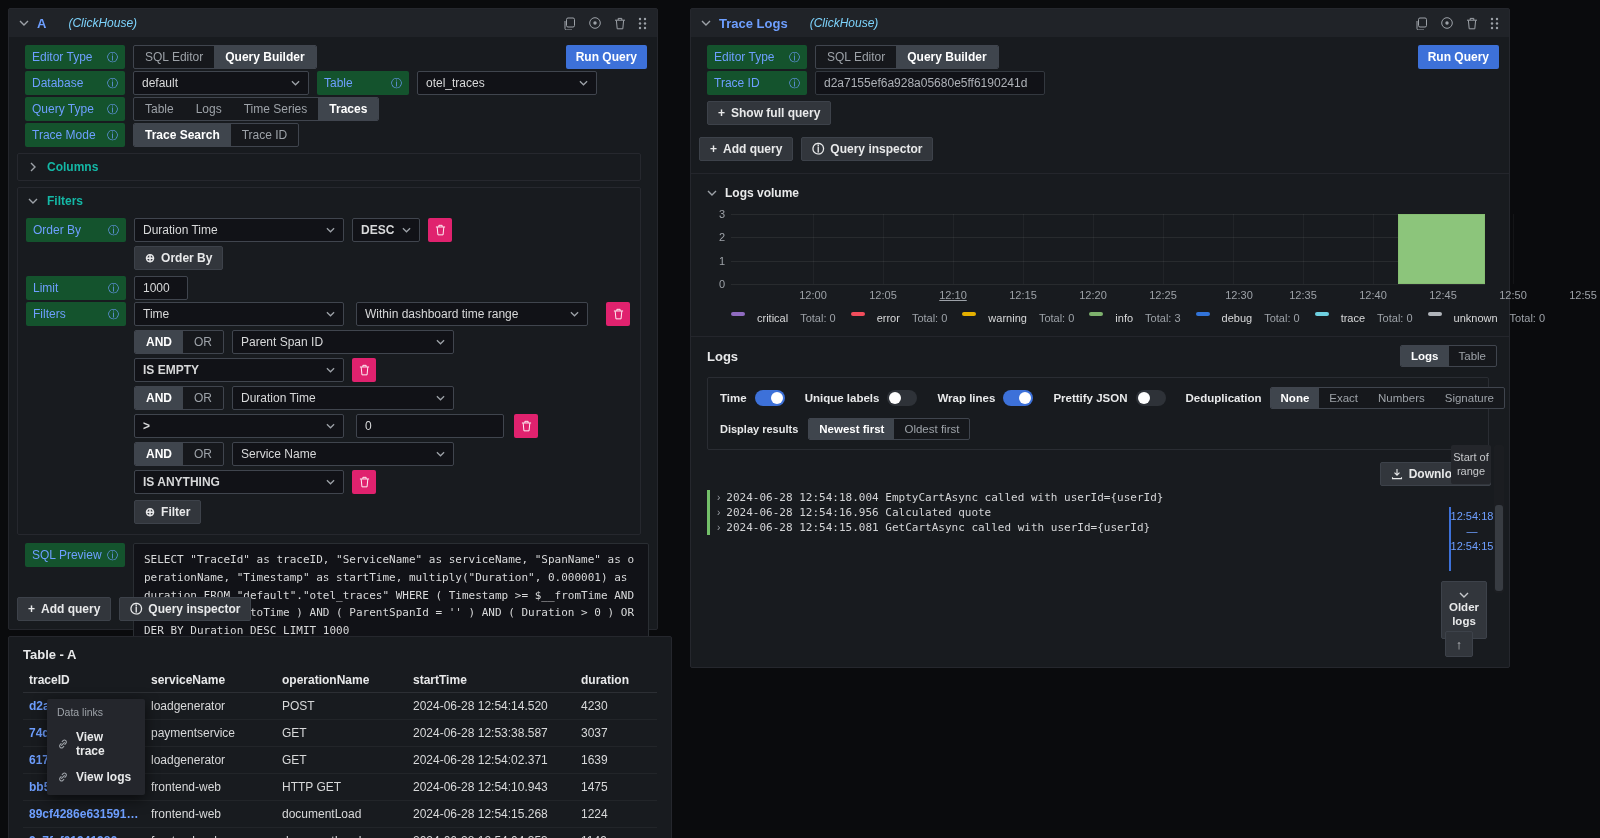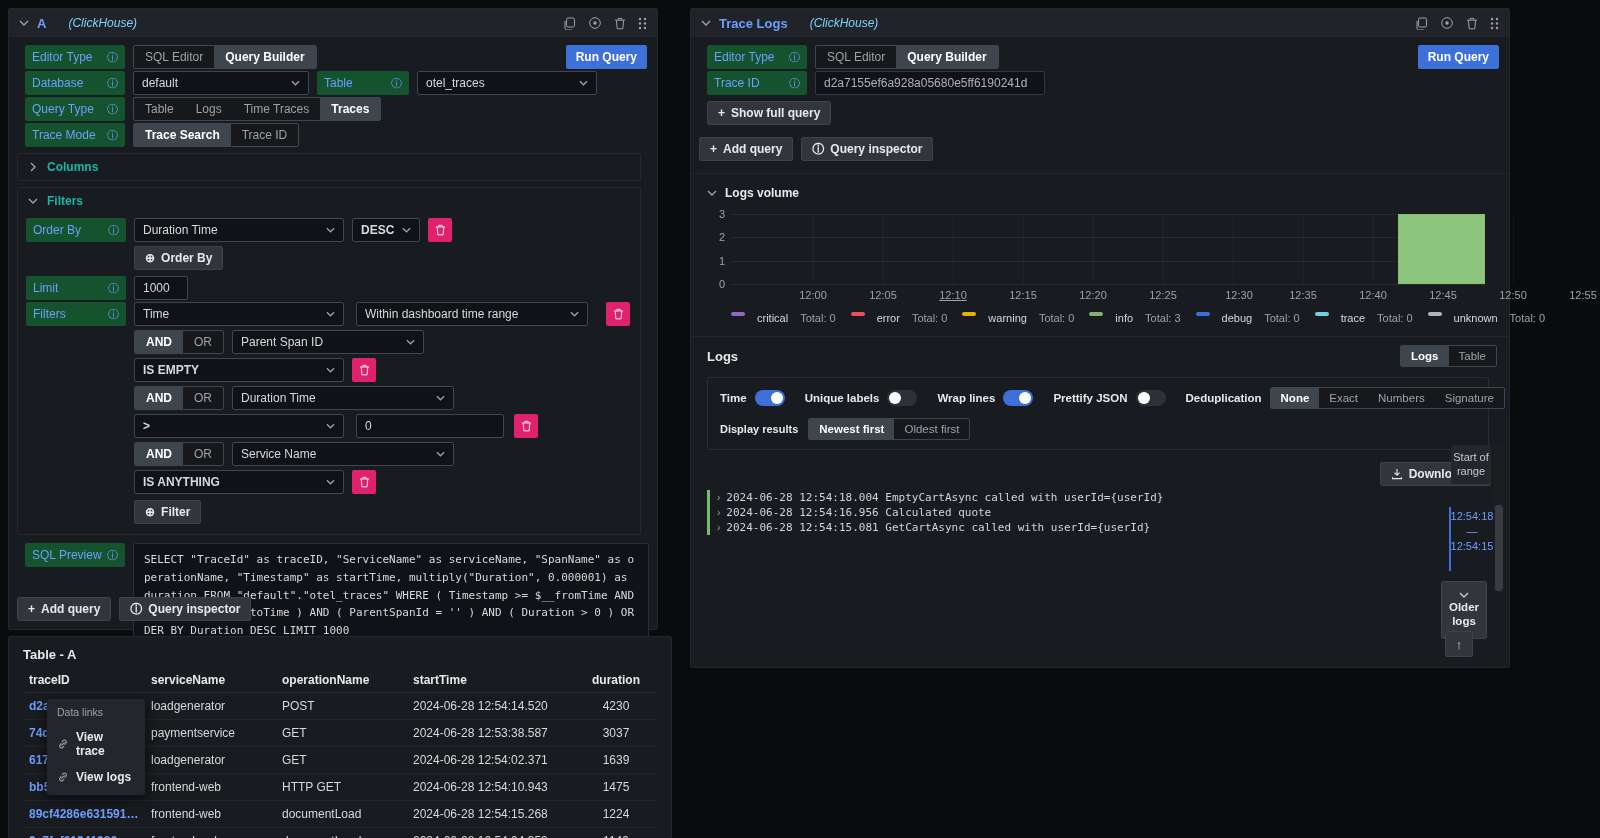--- a/index.html
+++ b/index.html
@@ -41,21 +41,21 @@
   .mono{font-family:"DejaVu Sans Mono",monospace;}
   .sql-box{flex:1;background:#111217;border:1px solid #2A2E33;border-radius:2px;padding:7px 10px;
     font-size:11px;line-height:1.62;color:#D8D9DA;white-space:pre-wrap;word-break:break-all;}
   .footer-btns{position:absolute;left:8px;bottom:8px;display:flex;gap:8px;}
   
   .tbl-title{font-size:13px;font-weight:700;color:#E8E9EA;padding:10px 0 6px 6px;}
   table.res{border-collapse:collapse;width:calc(100% - 12px);margin-left:6px;table-layout:fixed;}
   table.res th{font-size:12px;color:#E8E9EA;text-align:left;font-weight:700;padding:5px 6px;border-bottom:1px solid #2C2F34;}
   table.res td{font-size:12px;color:#D8D9DA;padding:6px 6px;border-bottom:1px solid #222529;
     white-space:nowrap;overflow:hidden;text-overflow:ellipsis;}
-  table.res .num{text-align:center;}
+  table.res .num{text-align:left;}
   table.res td.tid{color:#6E9FFF;font-weight:600;}
   .ctx-menu{position:absolute;left:38px;top:62px;width:98px;background:#24262C;border-radius:2px;
     box-shadow:0 4px 14px rgba(0,0,0,.6);padding:5px 0;z-index:5;}
   .ctx-title{font-size:10.5px;color:#9DA2A8;padding:2px 10px 6px 10px;}
   .ctx-item{display:flex;align-items:center;gap:7px;color:#E8E9EA;font-size:12px;font-weight:600;
     padding:6px 10px;}
   .ctx-item svg{color:#9DA2A8;}
   
   .divider{height:1px;background:#24262C;margin:12px -8px 0 -16px;}
   .lv-head{height:26px;display:flex;align-items:center;gap:8px;font-size:12px;font-weight:700;color:#E8E9EA;margin-top:6px;}
@@ -184,21 +184,21 @@
         </span>
     </div>
     <div class="row">
       <span class="chip">
           <span>Query Type</span>
           <span class="i">ⓘ</span>
         </span>
       <span class="seg">
         <span>Table</span>
         <span>Logs</span>
-        <span>Time Traces</span>
+        <span>Time Series</span>
         <span class="active">Traces</span>
       </span>
     </div>
     <div class="row">
       <span class="chip">
           <span>Trace Mode</span>
           <span class="i">ⓘ</span>
         </span>
       <span class="seg">
         <span class="active">Trace Search</span>
@@ -292,21 +292,21 @@
               <svg width="11" height="12" viewBox="0 0 12 13">
                 <path d="M1 3.2h10M4.2 3V1.4h3.6V3M2.4 3.4l.8 8.4h5.6l.8-8.4" fill="none" stroke="#fff"></path>
               </svg>
             </button>
         </div>
         <div class="row indent" style="margin-top:4px;">
           <span class="seg">
             <span class="active">AND</span>
             <span>OR</span>
           </span>
-          <span class="select" style="width:192px;">
+          <span class="select" style="width:222px;">
               <span>Parent Span ID</span>
               <span class="chev">
                 <svg width="9" height="6" viewBox="0 0 10 6">
                   <path d="M1 1l4 4 4-4" fill="none" stroke="currentColor" stroke-width="1.4"></path>
                 </svg>
               </span>
             </span>
         </div>
         <div class="row indent" style="margin-top:4px;">
           <span class="select" style="width:210px;">

